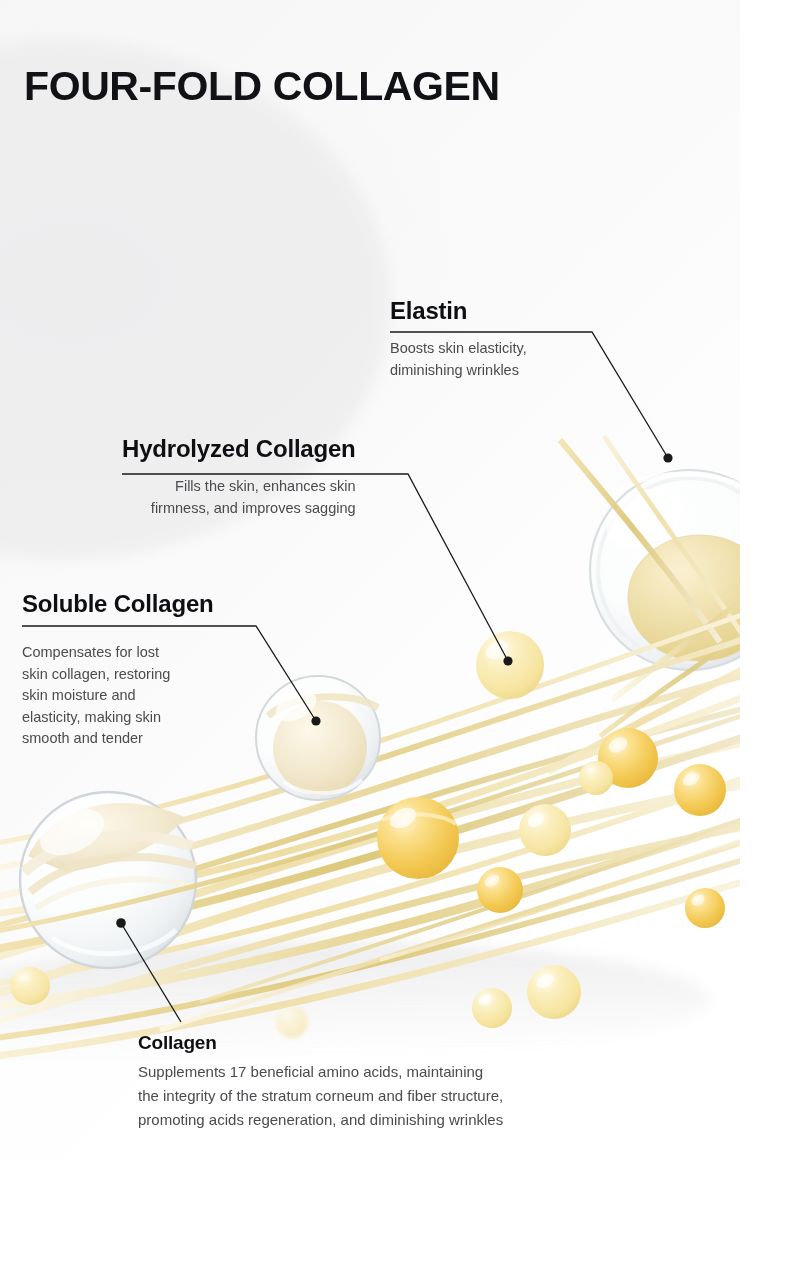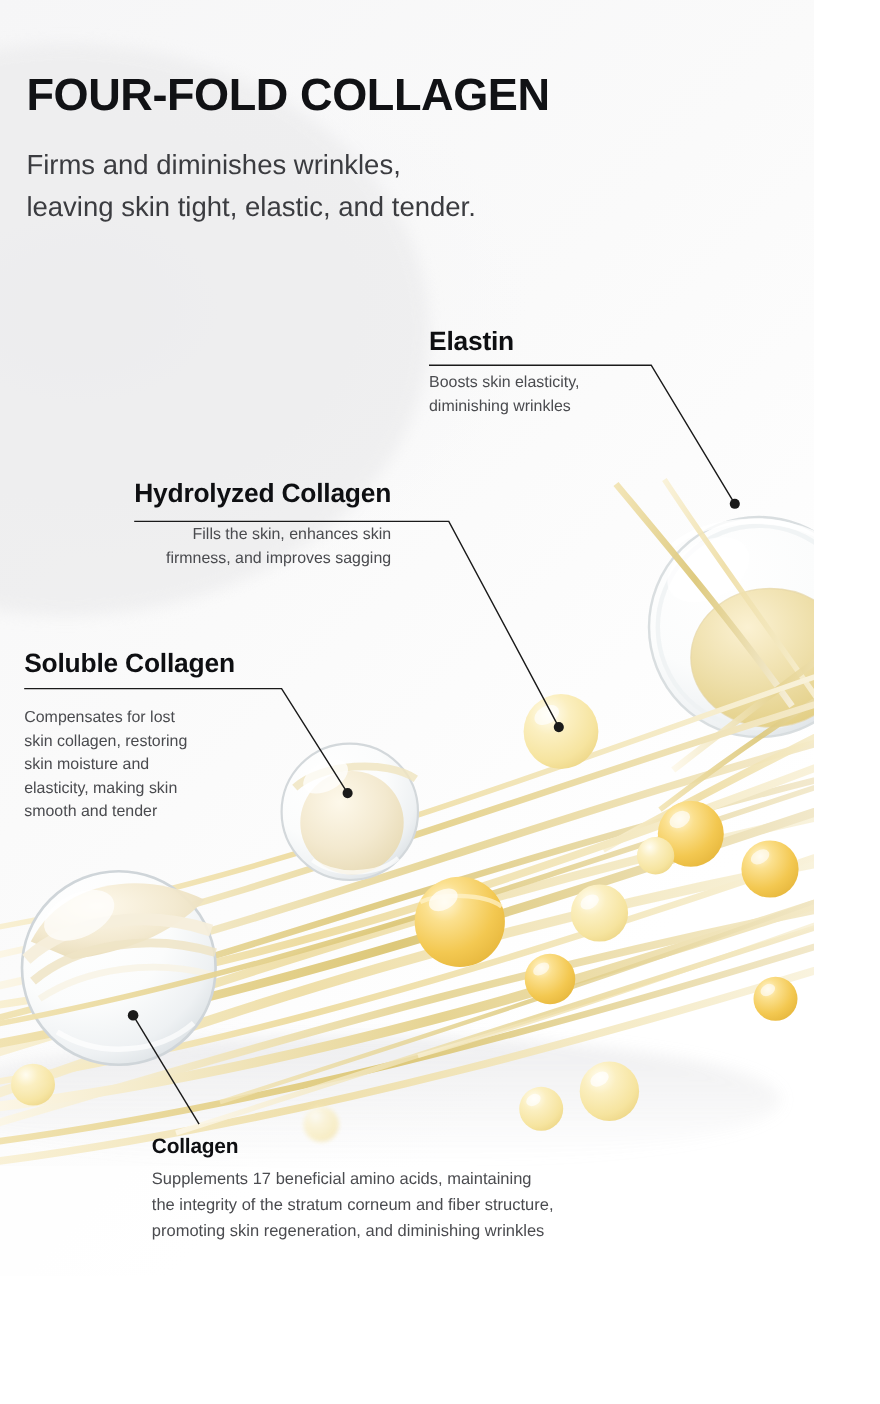--- a/index.html
+++ b/index.html
@@ -262,24 +262,20 @@
       <circle cx="508" cy="661" r="4.6"></circle>
       <circle cx="316" cy="721" r="4.6"></circle>
       <circle cx="121" cy="923" r="4.8"></circle>
     </g>
   </svg>
 
   <div id="content">
 
     <h1 class="headline">FOUR-FOLD COLLAGEN</h1>
 
-    <div class="subhead">
-      <span>Firms and diminishes wrinkles,</span>
-      <span>leaving skin tight, elastic, and tender.</span>
-    </div>
 
     <div class="callout" id="callout-elastin">
       <div class="title">Elastin</div>
       <div class="body">
         <span>Boosts skin elasticity,</span>
         <span>diminishing wrinkles</span>
       </div>
     </div>
 
     <div class="callout" id="callout-hydrolyzed">
@@ -299,18 +295,18 @@
         <span>elasticity, making skin</span>
         <span>smooth and tender</span>
       </div>
     </div>
 
     <div class="callout" id="callout-collagen">
       <div class="title">Collagen</div>
       <div class="body">
         <span>Supplements 17 beneficial amino acids, maintaining</span>
         <span>the integrity of the stratum corneum and fiber structure,</span>
-        <span>promoting skin regeneration, and diminishing wrinkles</span>
+        <span>promoting acids regeneration, and diminishing wrinkles</span>
       </div>
     </div>
 
   </div>
 </div>
 
 </body></html>

